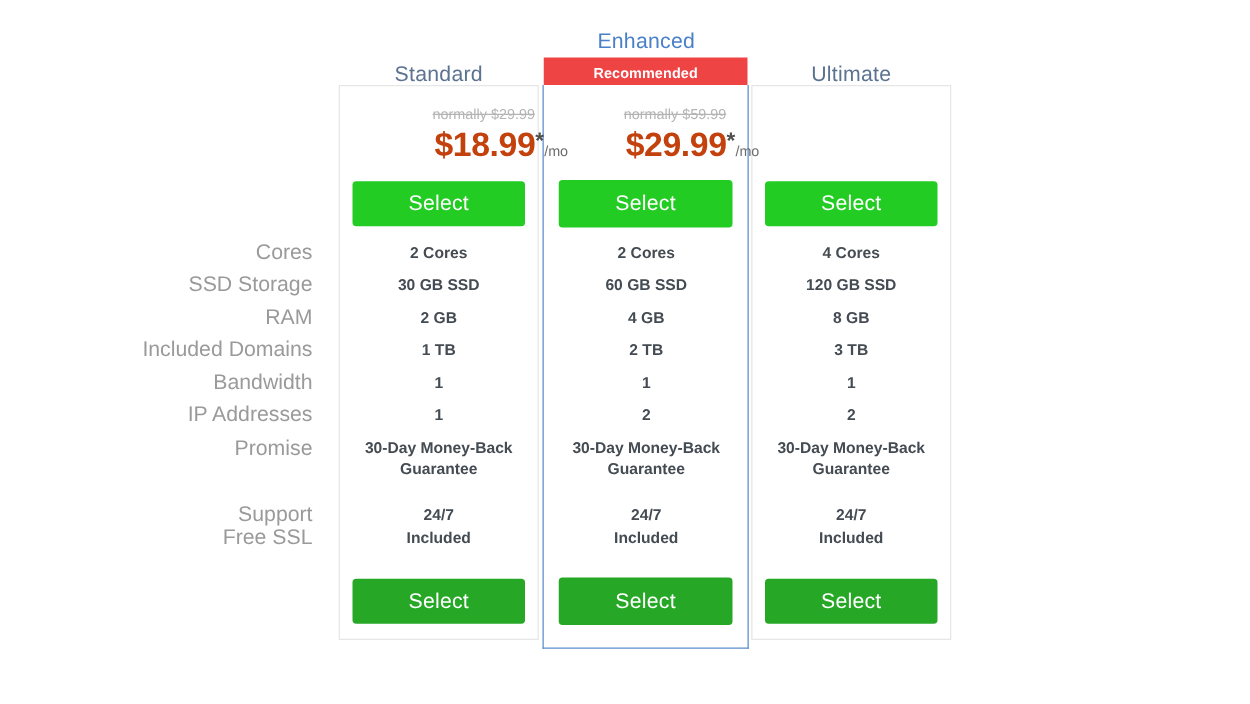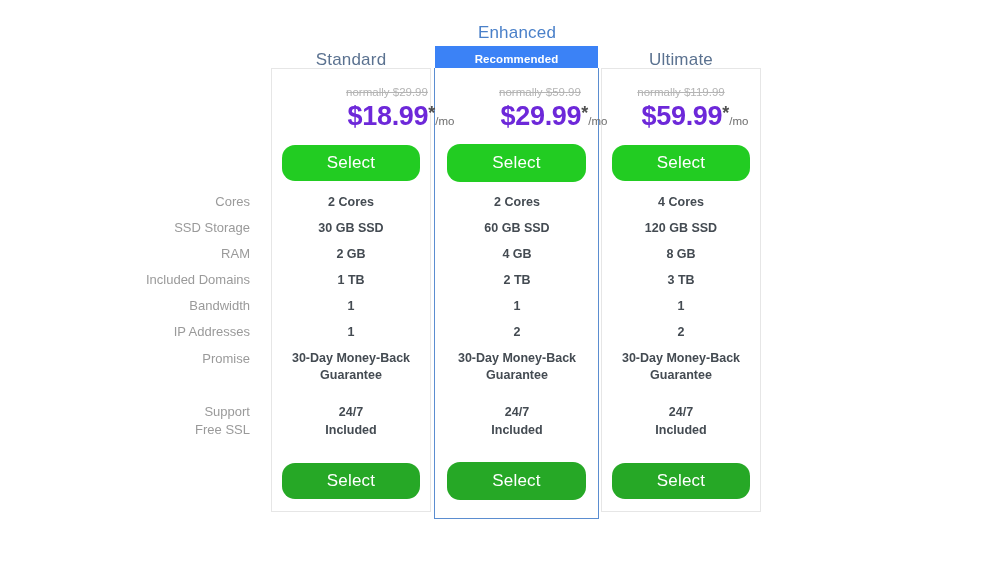--- a/index.html
+++ b/index.html
@@ -36,21 +36,21 @@
   .plan-title.enhanced { left: 436px; top: 23px; width: 162px; color: #4a80c9; }
   .plan-title.ultimate { left: 601px; top: 50px; width: 160px; text-align: center; }
 
   
   .recommended-banner {
     position: absolute;
     left: 435px;
     top: 46px;
     width: 163px;
     height: 25px;
-    background: #3b82f6;
+    background: #ef4444;
     color: #ffffff;
     font-size: 11.5px;
     font-weight: 700;
     letter-spacing: .1px;
     display: flex;
     align-items: center;
     justify-content: center;
     box-sizing: border-box;
   }
 
@@ -90,21 +90,21 @@
   }
   .price-main {
     display: block;
     margin-top: 2px;
     line-height: 30px;
     white-space: nowrap;
   }
   .price-amount {
     font-size: 27px;
     font-weight: 700;
-    color: #6d28d9;
+    color: #c2410c;
     letter-spacing: -.3px;
     margin-left: 28px;
   }
   .price-star {
     font-size: 18px;
     font-weight: 700;
     color: #4f4f4f;
     vertical-align: super;
     line-height: 0;
   }
@@ -112,21 +112,21 @@
     font-size: 11.5px;
     color: #6d6d6d;
     font-weight: 400;
   }
 
   
   .select-btn {
     position: absolute;
     height: 36px;
     border: none;
-    border-radius: 13px;
+    border-radius: 3px;
     color: #ffffff;
     font-family: "Liberation Sans", sans-serif;
     font-size: 17px;
     font-weight: 400;
     letter-spacing: .2px;
     cursor: pointer;
     display: flex;
     align-items: center;
     justify-content: center;
     padding: 0;
@@ -144,21 +144,21 @@
 
   
   .feature-labels {
     position: absolute;
     left: 60px;
     top: 192px;
     width: 190px;
     text-align: right;
   }
   .feature-label {
-    font-size: 13px;
+    font-size: 17px;
     color: #9a9a9a;
     font-weight: 400;
     white-space: nowrap;
   }
 
   .feature-col {
     position: absolute;
     top: 192px;
     text-align: center;
   }
@@ -200,26 +200,20 @@
     </span>
   </div>
 
   <div class="price-block enhanced">
     <span class="normally">normally $59.99</span>
     <span class="price-main">
       <span class="price-amount">$29.99</span><span class="price-star">*</span><span class="price-per">/mo</span>
     </span>
   </div>
 
-  <div class="price-block ultimate">
-    <span class="normally">normally $119.99</span>
-    <span class="price-main">
-      <span class="price-amount">$59.99</span><span class="price-star">*</span><span class="price-per">/mo</span>
-    </span>
-  </div>
 
   <button class="select-btn top standard">Select</button>
   <button class="select-btn top enhanced">Select</button>
   <button class="select-btn top ultimate">Select</button>
 
   <div class="feature-labels">
     <div class="feature-label row-h-1">Cores</div>
     <div class="feature-label row-h-1">SSD Storage</div>
     <div class="feature-label row-h-1">RAM</div>
     <div class="feature-label row-h-1">Included Domains</div>

